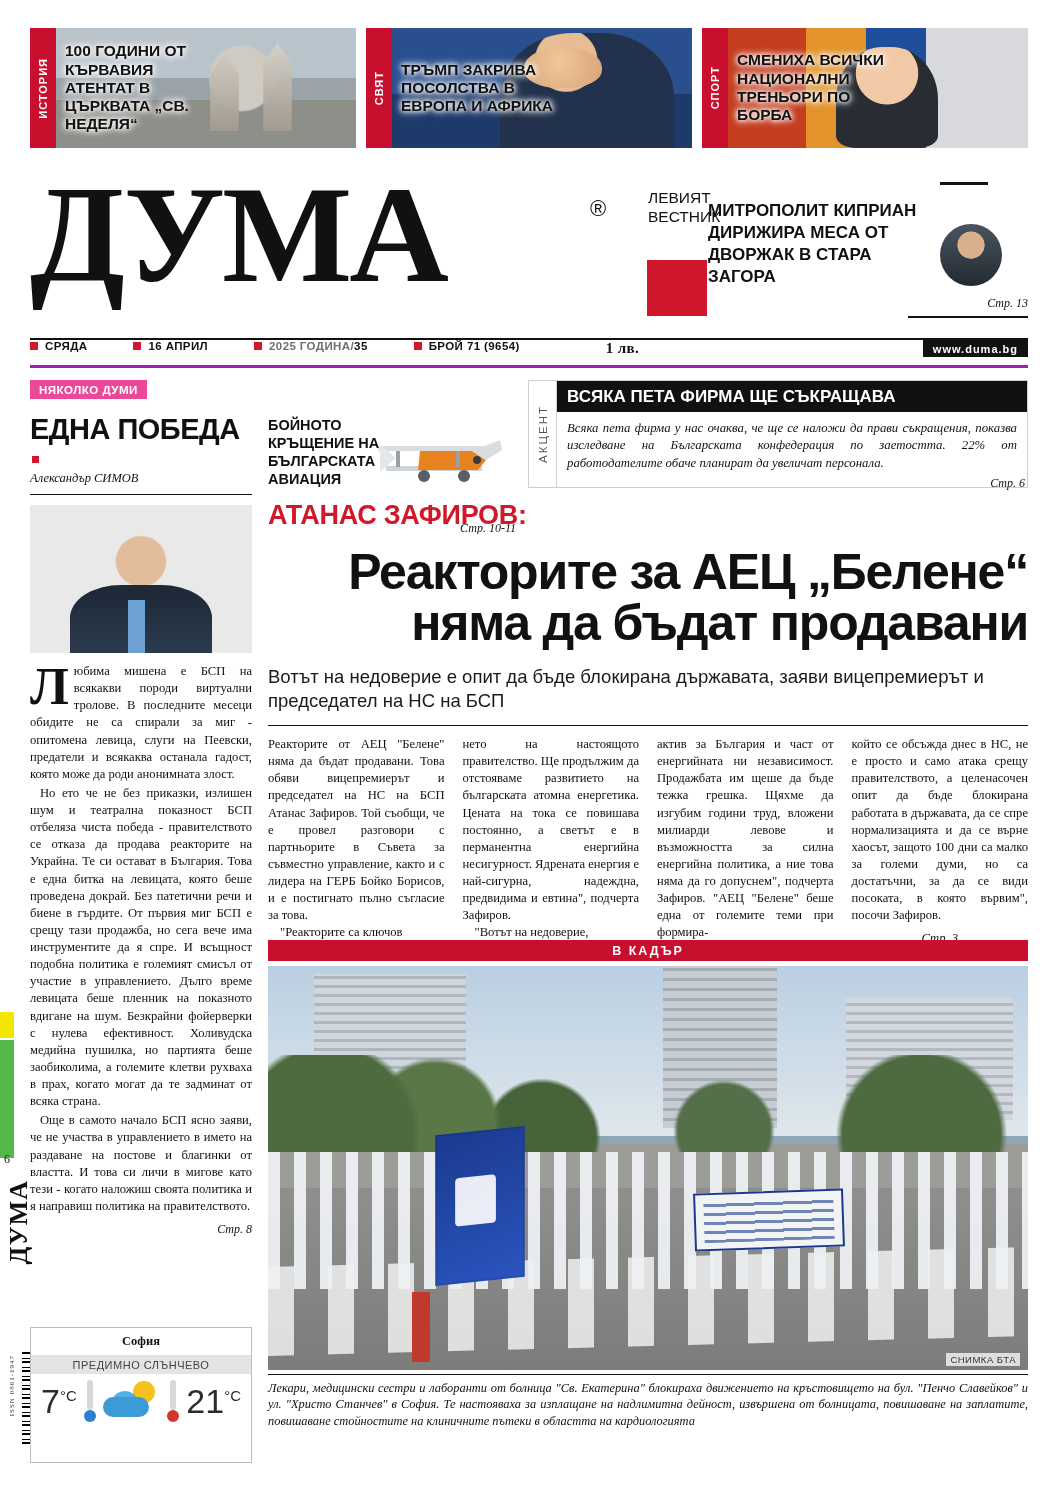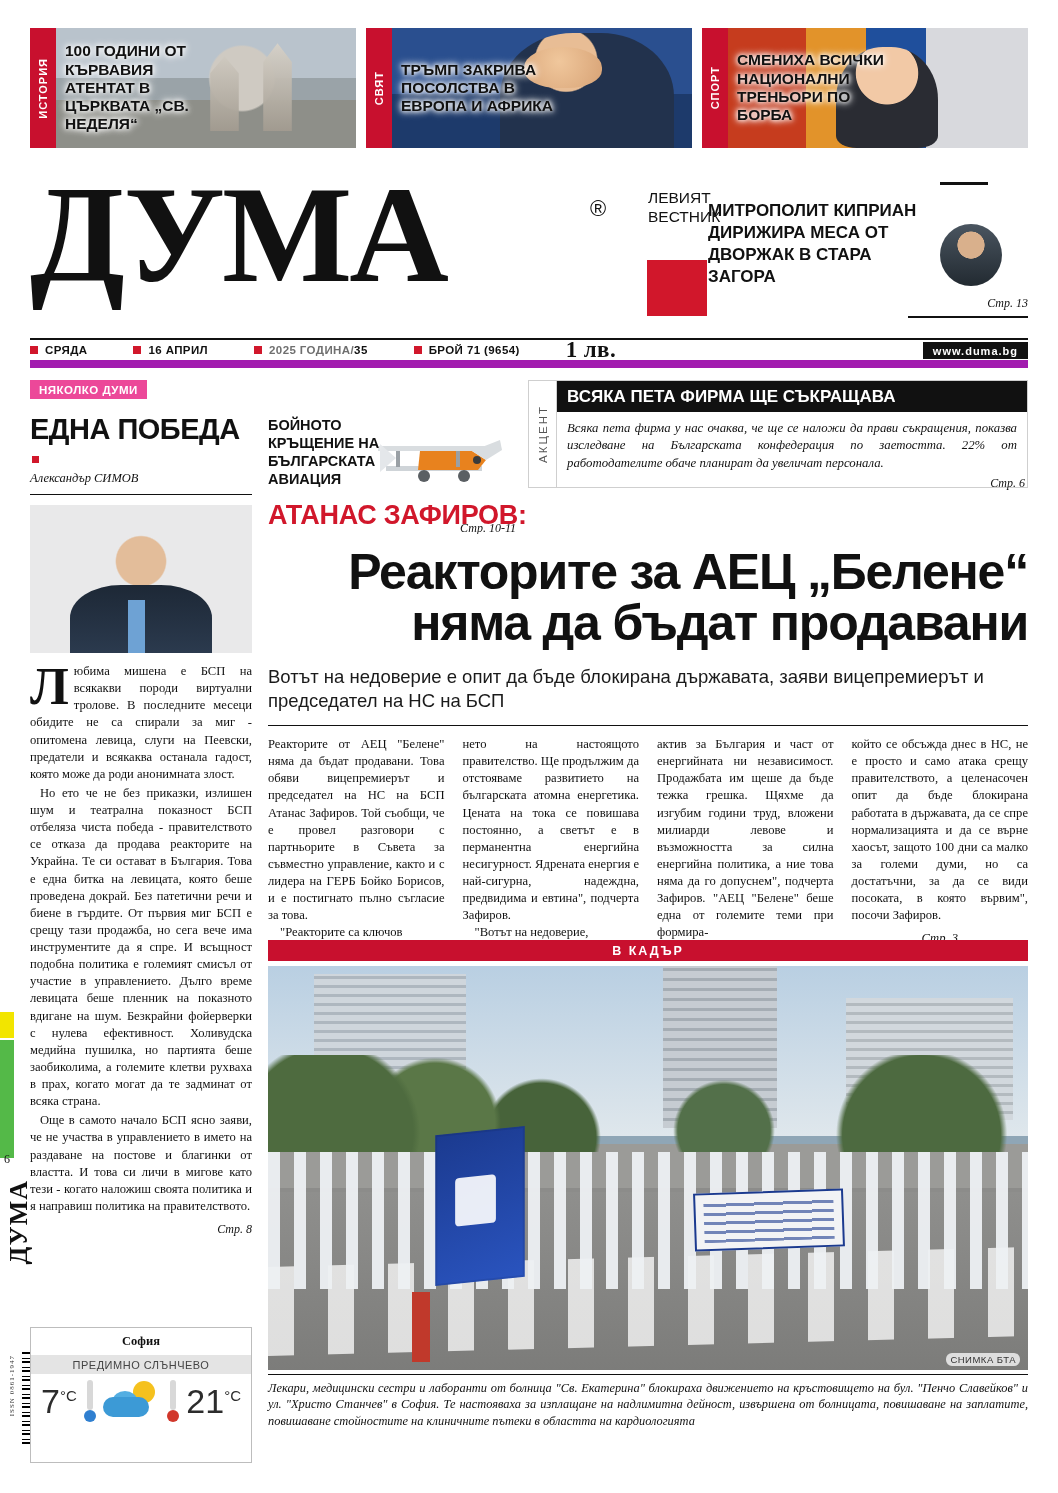--- a/index.html
+++ b/index.html
@@ -195,33 +195,34 @@
     right: 0; top: 116px;
     width: 120px; height: 2px;
     background: #111;
   }
 
   
   .infobar {
     position: absolute;
     top: 338px; left: 30px; width: 998px; height: 30px;
     border-top: 2px solid #111;
-    border-bottom: 8px solid #a21caf;
+    border-bottom: 3px solid #a21caf;
     display: flex;
-    align-items: center;
+    align-items: flex-start;
     font-family: "Liberation Sans", sans-serif;
     font-size: 11.5px;
     font-weight: bold;
     letter-spacing: .4px;
   }
   .infobar .it { display: flex; align-items: center; margin-right: 46px; }
   .sq { width: 8px; height: 8px; background: #d1172b; margin-right: 7px; }
   .infobar .price {
     font-family: "Liberation Serif", serif;
-    font-size: 23px; font-weight: bold;
+    font-size: 15px; font-weight: bold;
+    margin-left: 40px;
   }
   .infobar .site {
     margin-left: auto;
     background: #111; color: #fff;
     font-size: 11px; letter-spacing: 1px;
     padding: 3px 10px 2px;
   }
   .infobar .grey { color: #6f6f6f; font-weight: bold; }
 
   
@@ -570,21 +571,20 @@
     background: repeating-linear-gradient(0deg, #1b3a8f 0 3px, rgba(0,0,0,0) 3px 9px);
     opacity:.6;
   }
   .ph-red { position: absolute; left: 19%; bottom: 2%; width: 18px; height: 70px; background: #c0392b; }
   .photo-credit {
     position: absolute; right: 8px; bottom: 4px;
     background: rgba(255,255,255,.75);
     font-size: 9.5px; letter-spacing: .5px;
     color: #333; padding: 1px 4px;
     font-family: "Liberation Sans", sans-serif;
-    border-radius: 6px;
   }
   .caption {
     position: absolute;
     left: 268px; top: 1380px; width: 760px;
     font-style: italic;
     font-size: 12.4px;
     line-height: 1.32;
     text-align: justify;
   }
   .caption-rule { position: absolute; left: 268px; top: 1374px; width: 760px; border-top: 1px solid #111; }

